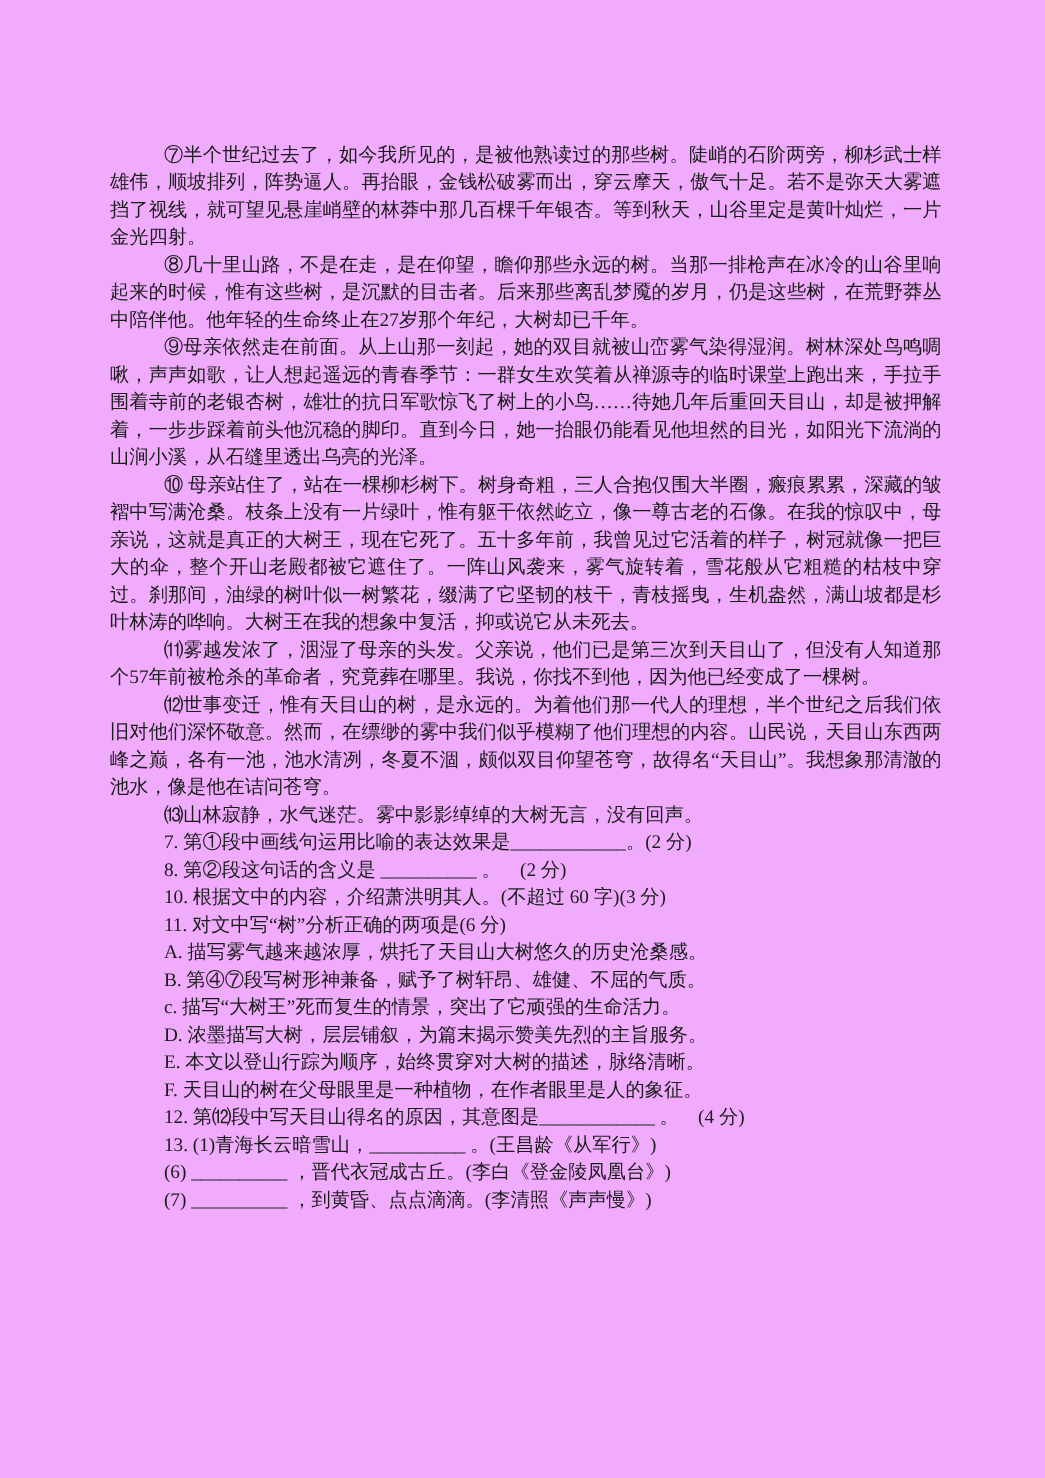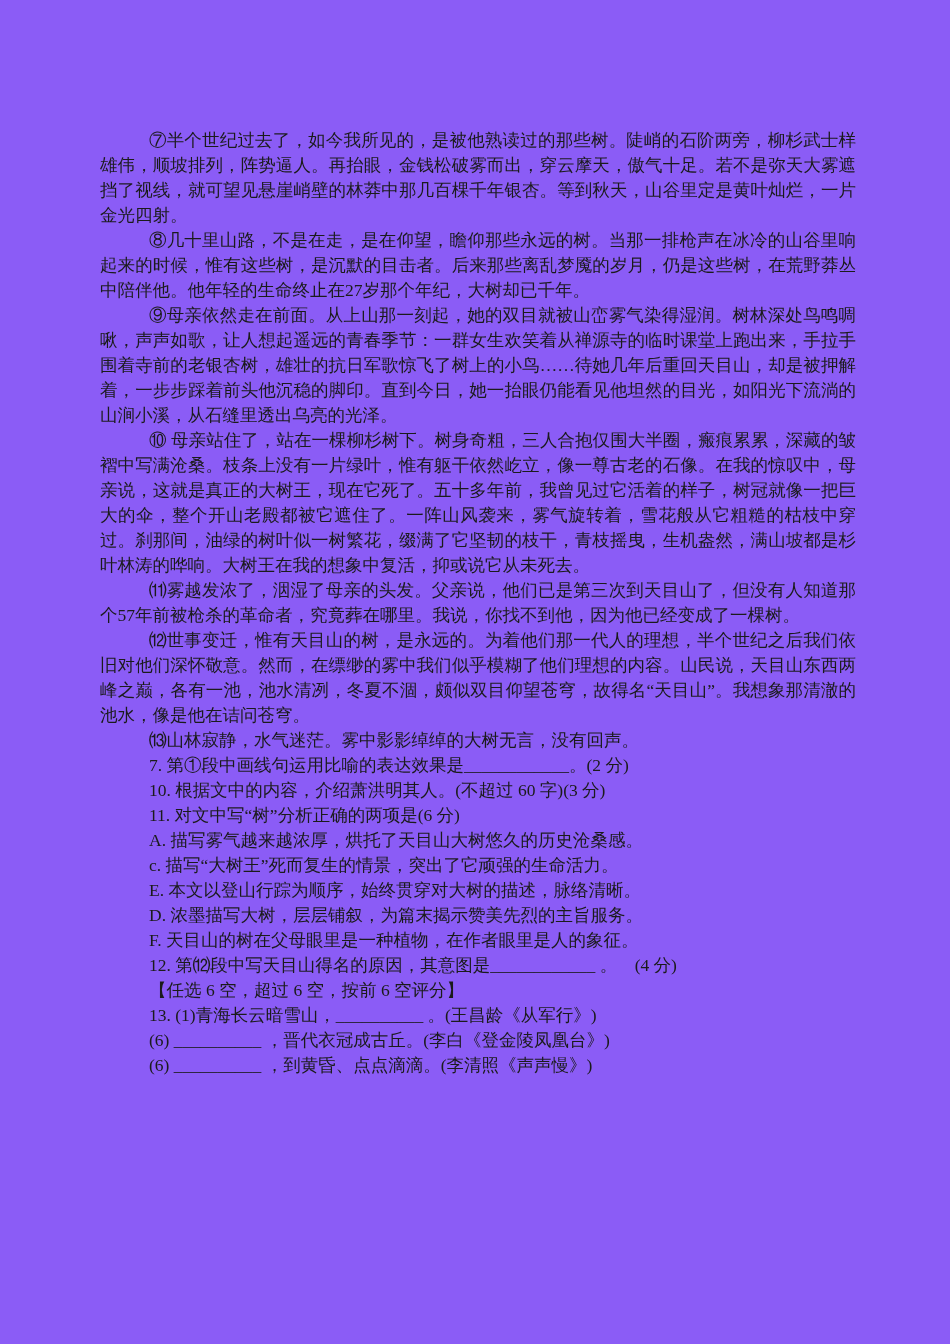--- a/index.html
+++ b/index.html
@@ -12,21 +12,21 @@
     height: 1344px;
     overflow: hidden;
     font-family: "Liberation Serif", "DejaVu Serif", serif;
     color: #1b1b1b;
   }
   .page {
     box-sizing: border-box;
     width: 950px;
     height: 1344px;
     padding: 128px 94px 40px 100px;
-    background: #8b5cf6;
+    background: #f0abfc;
   }
   .para, .line {
     margin: 0;
     font-size: 17.5px;
     line-height: 25px;
     text-align: justify;
     white-space: pre-wrap;
     word-break: break-all;
   }
   .indent {
@@ -50,30 +50,31 @@
     <p class="para indent">⑧几十里山路，不是在走，是在仰望，瞻仰那些永远的树。当那一排枪声在冰冷的山谷里响起来的时候，惟有这些树，是沉默的目击者。后来那些离乱梦魇的岁月，仍是这些树，在荒野莽丛中陪伴他。他年轻的生命终止在27岁那个年纪，大树却已千年。</p>
     <p class="para indent">⑨母亲依然走在前面。从上山那一刻起，她的双目就被山峦雾气染得湿润。树林深处鸟鸣啁啾，声声如歌，让人想起遥远的青春季节：一群女生欢笑着从禅源寺的临时课堂上跑出来，手拉手围着寺前的老银杏树，雄壮的抗日军歌惊飞了树上的小鸟……待她几年后重回天目山，却是被押解着，一步步踩着前头他沉稳的脚印。直到今日，她一抬眼仍能看见他坦然的目光，如阳光下流淌的山涧小溪，从石缝里透出乌亮的光泽。</p>
     <p class="para indent">⑩ 母亲站住了，站在一棵柳杉树下。树身奇粗，三人合抱仅围大半圈，瘢痕累累，深藏的皱褶中写满沧桑。枝条上没有一片绿叶，惟有躯干依然屹立，像一尊古老的石像。在我的惊叹中，母亲说，这就是真正的大树王，现在它死了。五十多年前，我曾见过它活着的样子，树冠就像一把巨大的伞，整个开山老殿都被它遮住了。一阵山风袭来，雾气旋转着，雪花般从它粗糙的枯枝中穿过。刹那间，油绿的树叶似一树繁花，缀满了它坚韧的枝干，青枝摇曳，生机盎然，满山坡都是杉叶林涛的哗响。大树王在我的想象中复活，抑或说它从未死去。</p>
     <p class="para indent">⑾雾越发浓了，洇湿了母亲的头发。父亲说，他们已是第三次到天目山了，但没有人知道那个57年前被枪杀的革命者，究竟葬在哪里。我说，你找不到他，因为他已经变成了一棵树。</p>
     <p class="para indent">⑿世事变迁，惟有天目山的树，是永远的。为着他们那一代人的理想，半个世纪之后我们依旧对他们深怀敬意。然而，在缥缈的雾中我们似乎模糊了他们理想的内容。山民说，天目山东西两峰之巅，各有一池，池水清冽，冬夏不涸，颇似双目仰望苍穹，故得名“天目山”。我想象那清澈的池水，像是他在诘问苍穹。</p>
     <p class="para indent">⒀山林寂静，水气迷茫。雾中影影绰绰的大树无言，没有回声。</p>
   </section>
 
   <section>
     <div class="line indent">7. 第①段中画线句运用比喻的表达效果是____________。(2 分)</div>
+    <div class="line indent">8. 第②段这句话的含义是 __________ 。　(2 分)</div>
     <div class="line indent">10. 根据文中的内容，介绍萧洪明其人。(不超过 60 字)(3 分)</div>
     <div class="line indent">11. 对文中写“树”分析正确的两项是(6 分)</div>
     <div class="line indent">A. 描写雾气越来越浓厚，烘托了天目山大树悠久的历史沧桑感。</div>
+    <div class="line indent">B. 第④⑦段写树形神兼备，赋予了树轩昂、雄健、不屈的气质。</div>
     <div class="line indent">c. 描写“大树王”死而复生的情景，突出了它顽强的生命活力。</div>
+    <div class="line indent">D. 浓墨描写大树，层层铺叙，为篇末揭示赞美先烈的主旨服务。</div>
     <div class="line indent">E. 本文以登山行踪为顺序，始终贯穿对大树的描述，脉络清晰。</div>
-    <div class="line indent">D. 浓墨描写大树，层层铺叙，为篇末揭示赞美先烈的主旨服务。</div>
     <div class="line indent">F. 天目山的树在父母眼里是一种植物，在作者眼里是人的象征。</div>
     <div class="line indent">12. 第⑿段中写天目山得名的原因，其意图是____________ 。　(4 分)</div>
   </section>
 
   <section>
-    <div class="line indent">【任选 6 空，超过 6 空，按前 6 空评分】</div>
     <div class="line indent">13. (1)青海长云暗雪山，__________ 。(王昌龄《从军行》)</div>
     <div class="line indent">(6) __________ ，晋代衣冠成古丘。(李白《登金陵凤凰台》)</div>
-    <div class="line indent">(6) __________ ，到黄昏、点点滴滴。(李清照《声声慢》)</div>
+    <div class="line indent">(7) __________ ，到黄昏、点点滴滴。(李清照《声声慢》)</div>
   </section>
 
 </div>
 
 </body></html>

